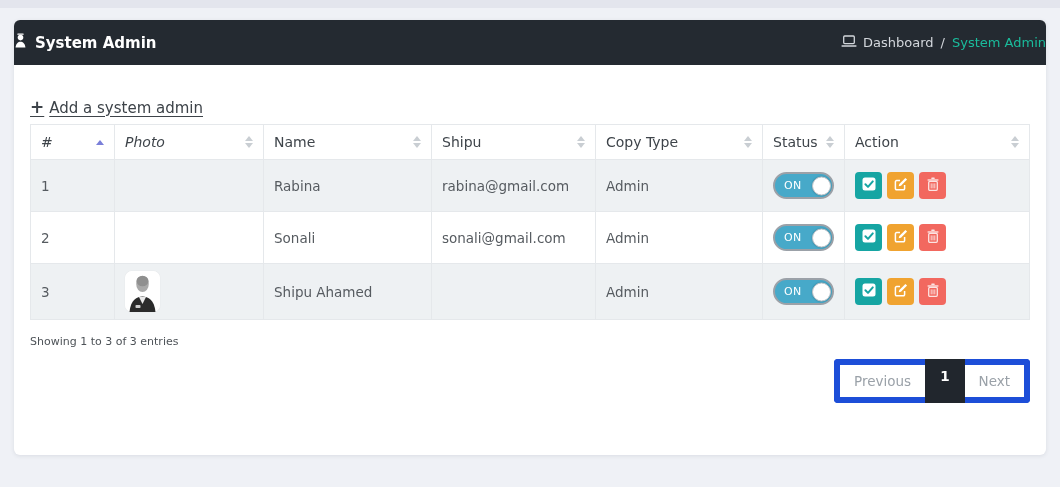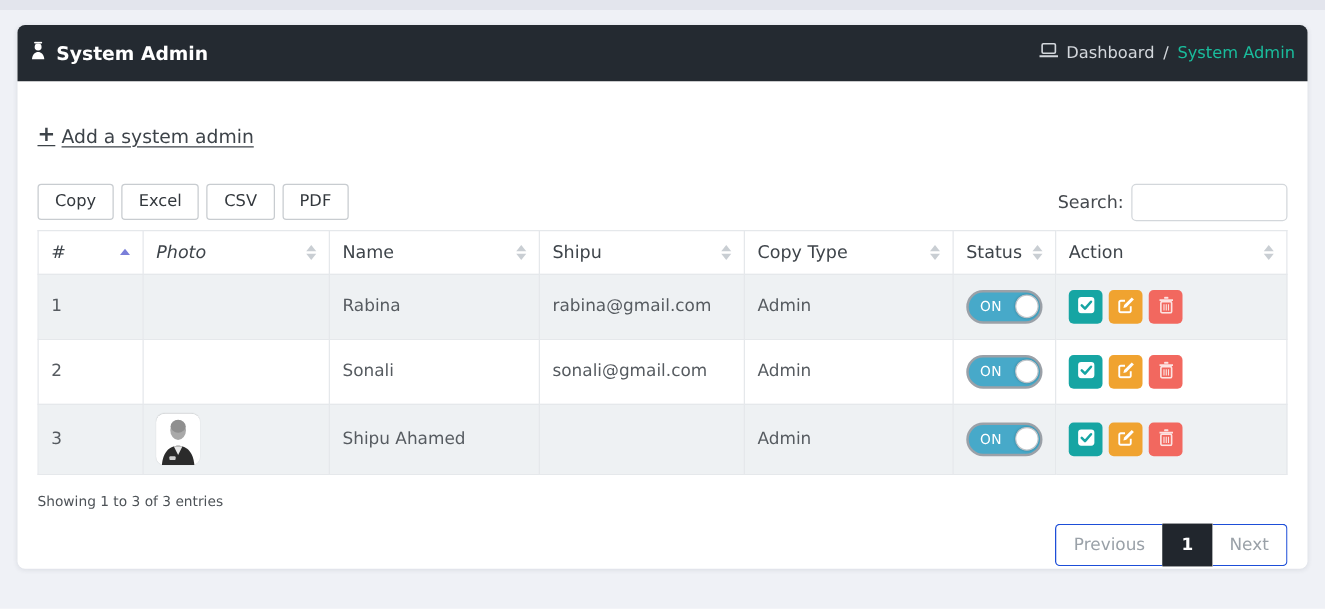--- a/index.html
+++ b/index.html
@@ -20,21 +20,21 @@
     border-radius: 6px;
     box-shadow: 0 1px 4px rgba(40,50,70,0.10);
   }
 
   
   .panel-header {
     height: 45px;
     background: #242a31;
     border-radius: 6px 6px 0 0;
     display: flex; align-items: center; justify-content: space-between;
-    padding: 0 10px;
+    padding: 0 0;
   }
   .ph-left { display: flex; align-items: center; gap: 8px; }
   .ph-title { color: #ffffff; font-size: 15px; font-weight: 700; }
   .breadcrumb { display: flex; align-items: center; gap: 7px; font-size: 13px; }
   .bc-link { color: #d3d7dc; text-decoration: none; display: flex; align-items: center; gap: 6px; text-align: right; }
   .bc-sep { color: #d3d7dc; }
   .bc-current { color: #1abc9c; }
 
   
   .panel-body { padding: 16px; }
@@ -108,21 +108,21 @@
   }
   .act-check { background: #16a5a3; }
   .act-edit  { background: #f0a330; }
   .act-del   { background: #f2685f; }
 
   
   .info { margin-top: 15px; font-size: 11px; color: #4d5257; }
   .pagination { display: flex; justify-content: flex-end; margin-top: 11px; }
   .page-btn {
     padding: 8px 14px; font-size: 13.5px; text-decoration: none;
-    background: #fff; border: 1px solid #1d4ed8; color: #9aa1a8;
+    background: #fff; border: 6px solid #1d4ed8; color: #9aa1a8;
   }
   .page-prev { border-radius: 4px 0 0 4px; border-right: none; }
   .page-next { border-radius: 0 4px 4px 0; border-left: none; }
   .page-current { background: #21262d; border: 1px solid #21262d; color: #ffffff; font-weight: 700; }
 </style>
 </head>
 <body>
 
 <div class="top-strip"></div>
 
@@ -156,32 +156,20 @@
 
   <div class="panel-body">
 
     <div class="add-row">
       <a href="#" class="add-link">
         <span class="plus">+</span>
         <span>Add a system admin</span>
       </a>
     </div>
 
-    <div class="toolbar">
-      <div class="export-group">
-        <button class="export-btn">Copy</button>
-        <button class="export-btn">Excel</button>
-        <button class="export-btn">CSV</button>
-        <button class="export-btn">PDF</button>
-      </div>
-      <div class="search-area">
-        <span class="search-label">Search:</span>
-        <input type="text" class="search-input" value="" style="">
-      </div>
-    </div>
 
     <table>
       <thead>
         <tr>
           <th>
             <div class="th-inner">
                 <span>#</span>
               <span class="sort">
                   <i class="tri-up active"></i>
                 </span>

